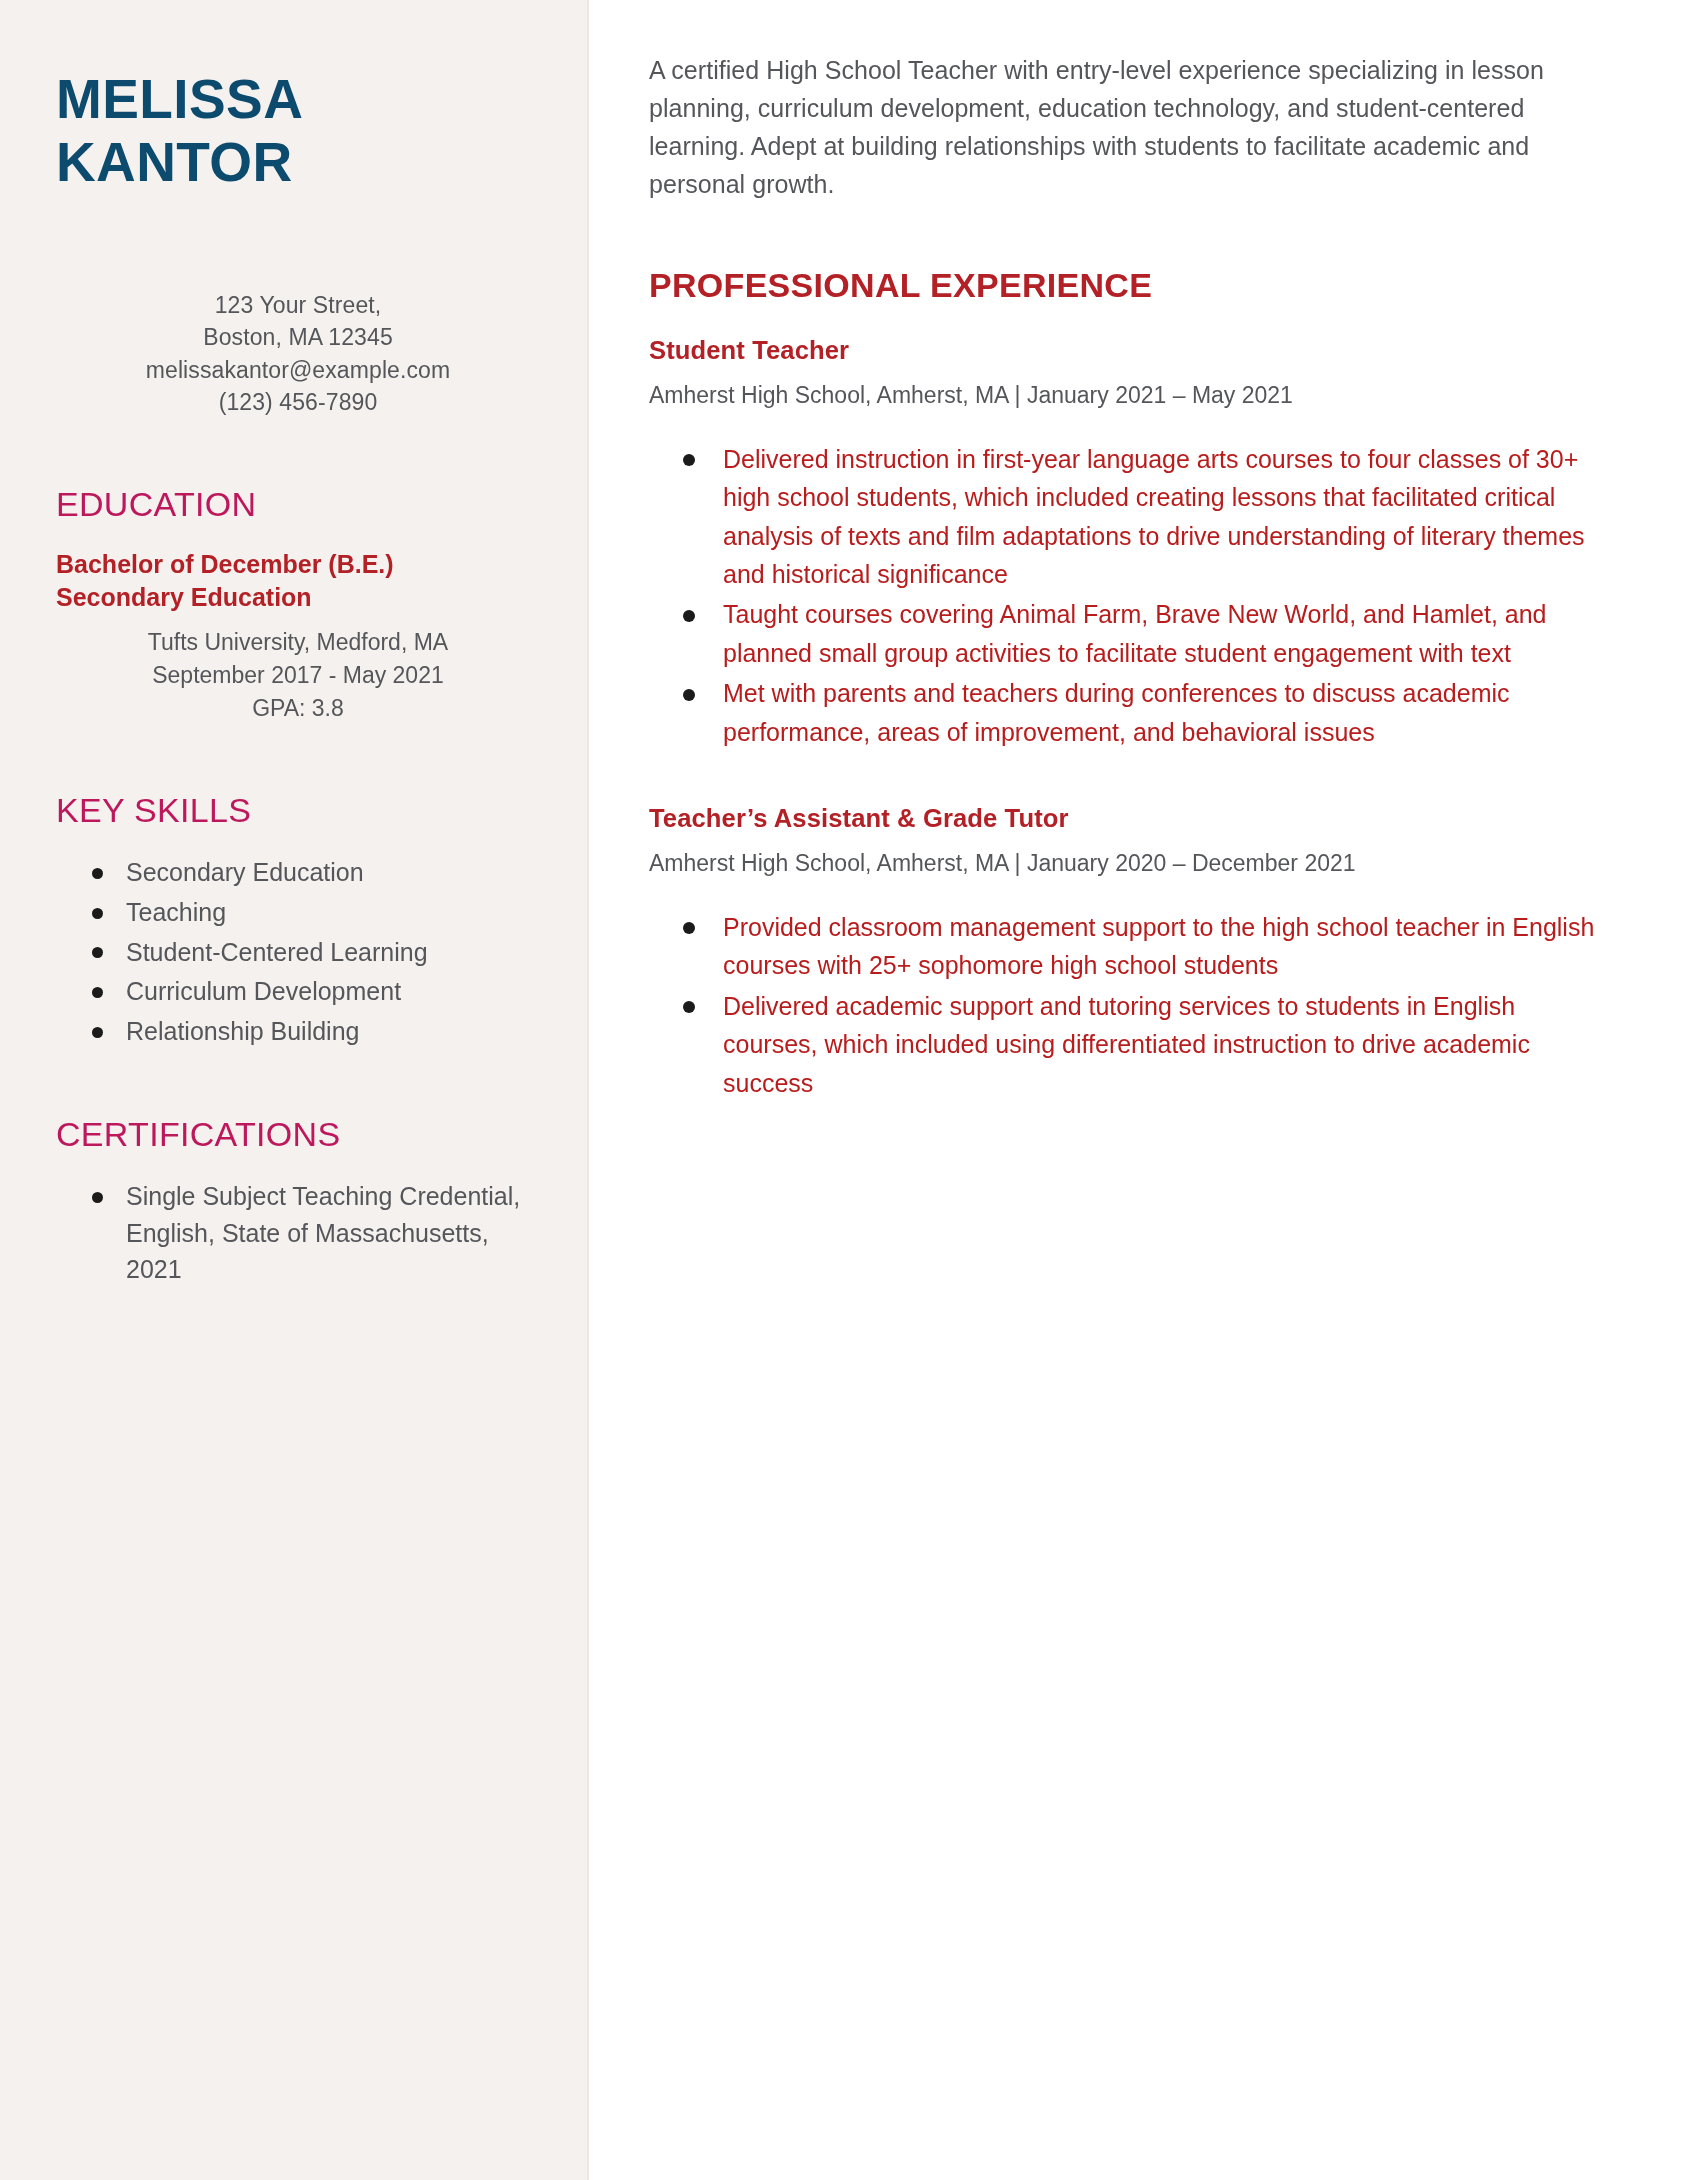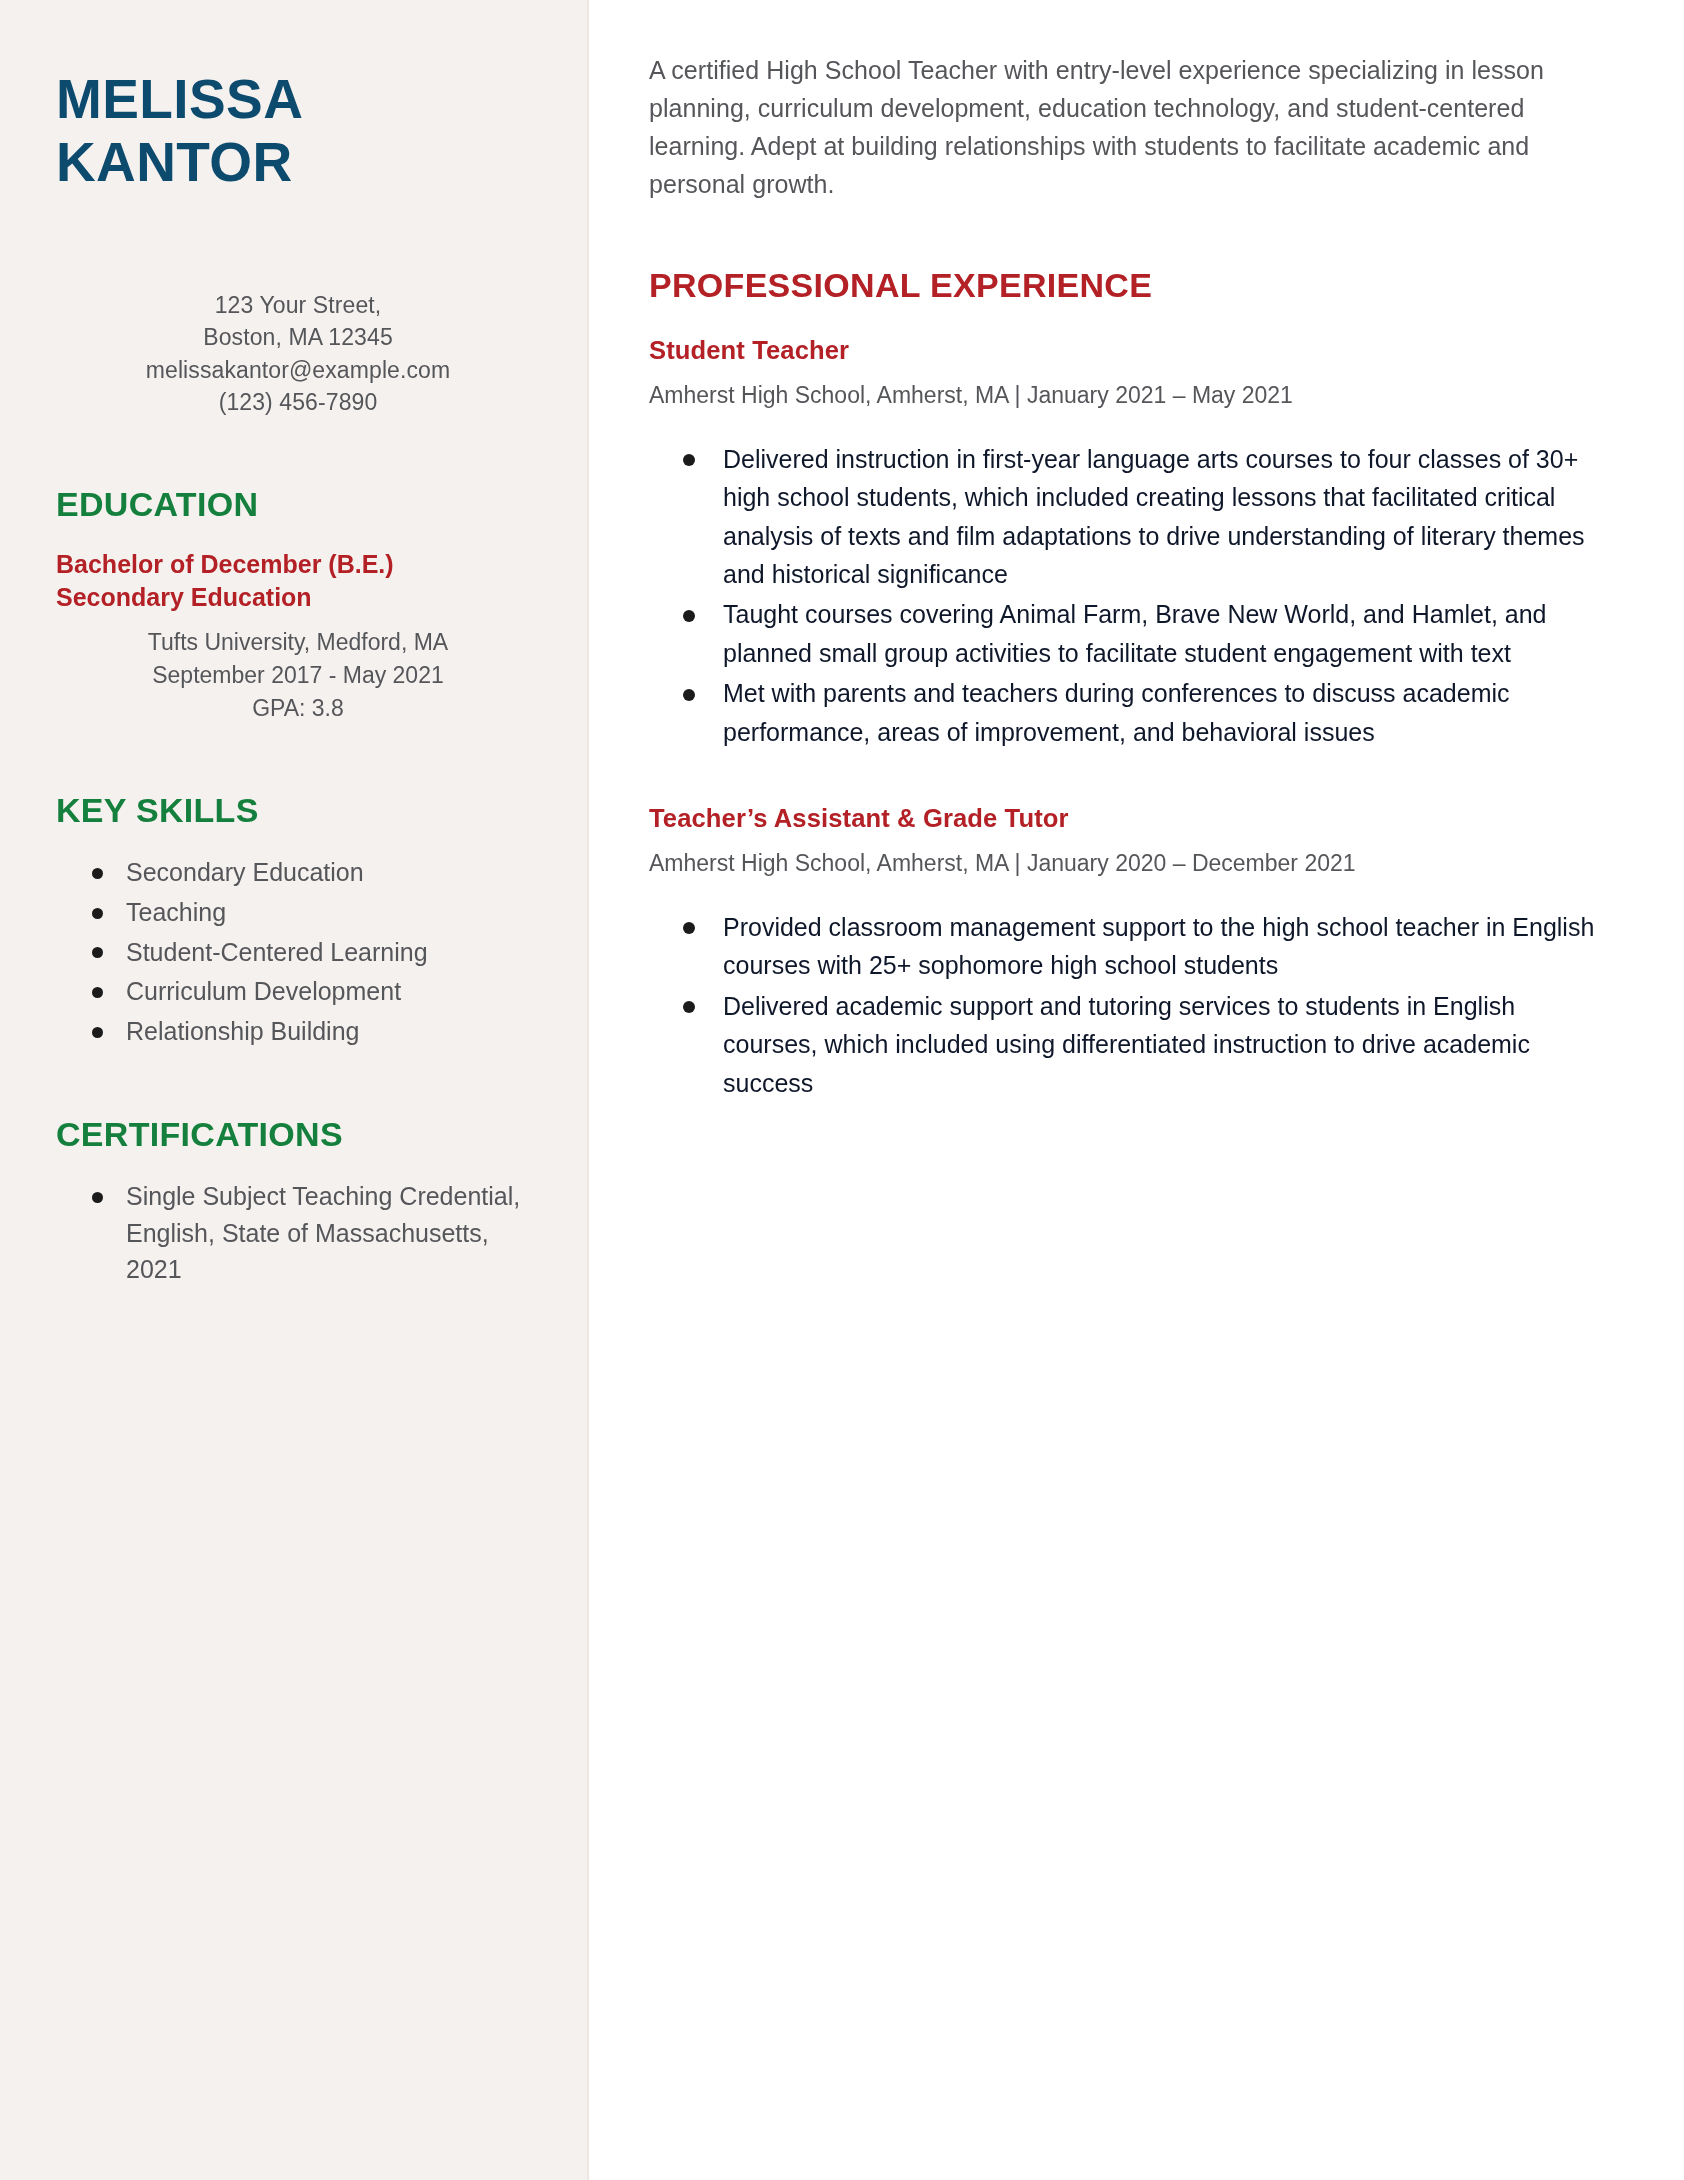--- a/index.html
+++ b/index.html
@@ -60,23 +60,23 @@
   }
   .contact-line {
     color: #55565A;
     font-size: 23px;
     line-height: 1.42;
     letter-spacing: 0.1px;
     text-align: center;
   }
 
   .side-heading {
-    color: #15803d;
+    color: #be185d;
     font-size: 34px;
-    font-weight: 700;
+    font-weight: 400;
     letter-spacing: 0.3px;
     text-transform: uppercase;
     margin-top: 66px;
     margin-bottom: 24px;
   }
 
   .edu-degree {
     color: #B32025;
     font-size: 25px;
     font-weight: 700;
@@ -179,21 +179,21 @@
   }
 
   .job-list {
     list-style: none;
     margin: 0;
     padding: 0;
   }
   .job-list li {
     position: relative;
     padding-left: 74px;
-    color: #0f172a;
+    color: #b91c1c;
     font-size: 25px;
     line-height: 1.54;
     margin-bottom: 1.7px;
   }
   .job-list li .bullet-dot {
     position: absolute;
     left: 34px;
     top: 14.5px;
     width: 12px;
     height: 12px;

